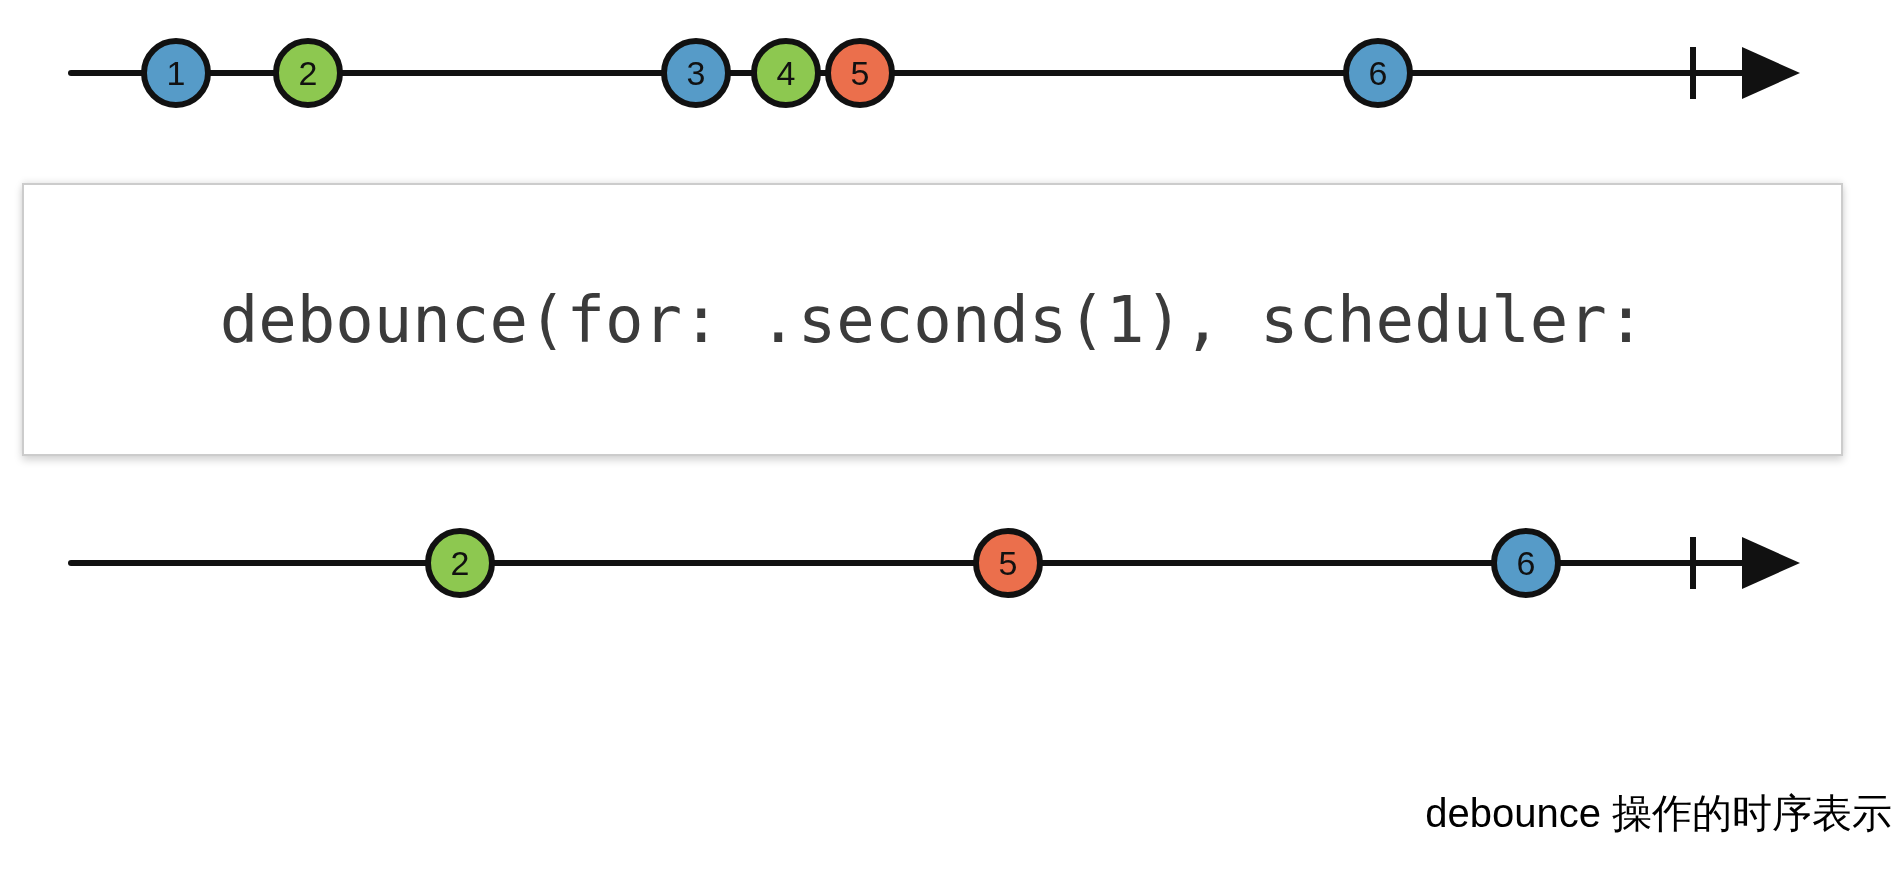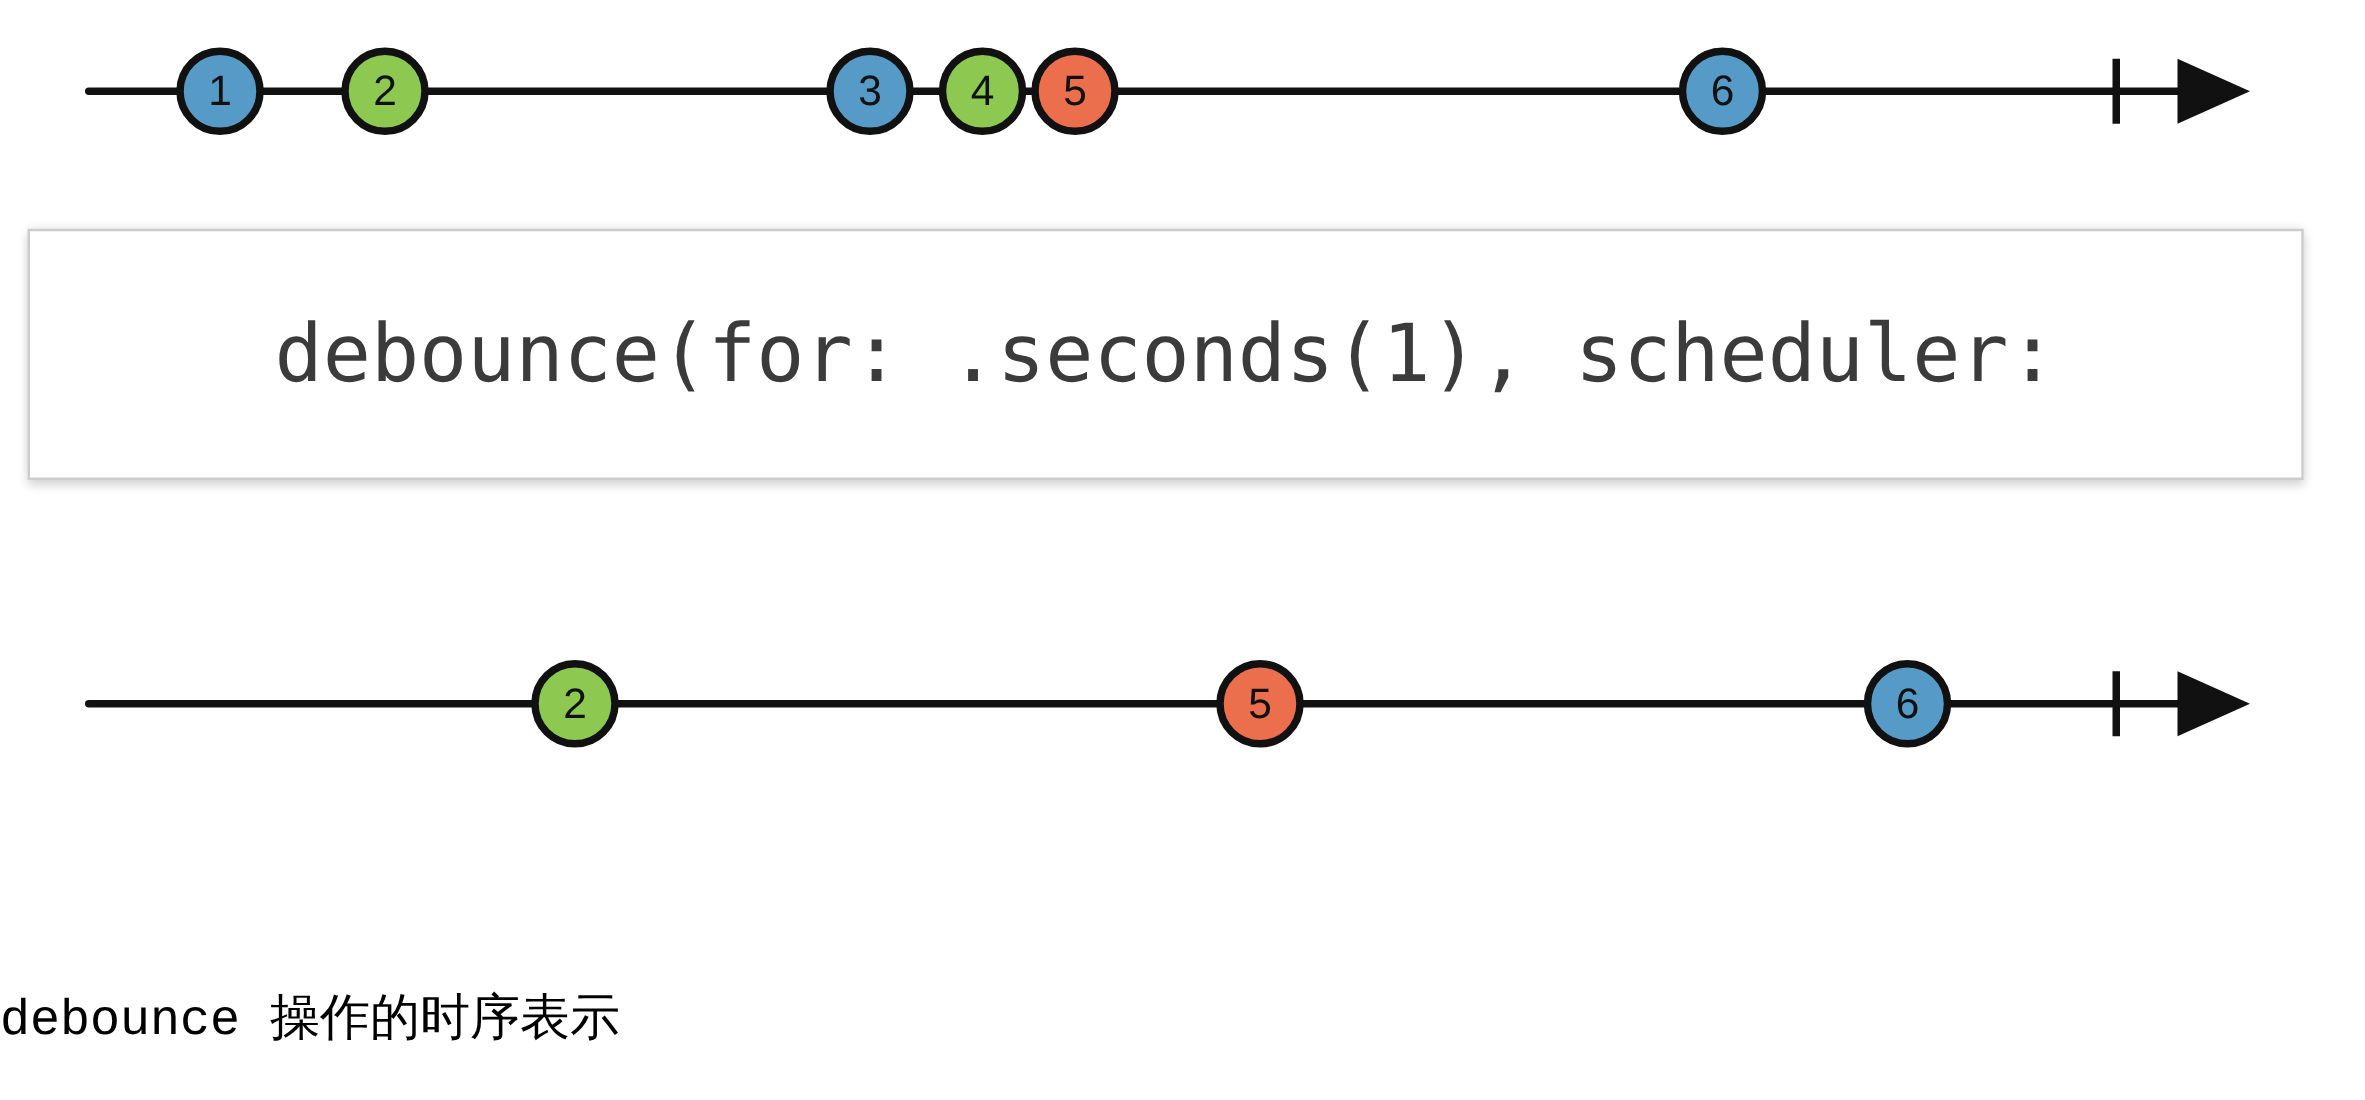--- a/index.html
+++ b/index.html
@@ -65,21 +65,21 @@
     font-weight: 400;
     color: #111111;
     box-sizing: content-box;
   }
   
   .code-box {
     position: absolute;
     left: 22px;
     top: 183px;
     width: 1821px;
-    height: 201px;
+    height: 273px;
     background: #ffffff;
     border: 2px solid #cccccc;
     box-shadow: 0 4px 8px rgba(0,0,0,0.18), 0 -3px 6px rgba(0,0,0,0.05);
     display: flex;
     flex-direction: column;
     align-items: center;
     justify-content: center;
     box-sizing: border-box;
   }
   .code-line {
@@ -89,24 +89,24 @@
     color: #3b3b3b;
     white-space: pre;
     text-align: center;
   }
   
   .caption {
     position: absolute;
     left: 0;
     top: 786px;
     width: 100%;
-    text-align: left;
+    text-align: right;
     font-size: 40px;
     color: #000000;
-    font-family: Liberation Mono, monospace;
+    font-family: Liberation Sans, sans-serif;
   }
 </style>
 </head>
 <body>
 
 <div class="canvas">
 
   <div class="timeline timeline-input" id="timeline-input">
     <div class="tl-line"></div>
     <div class="tl-tick"></div>

